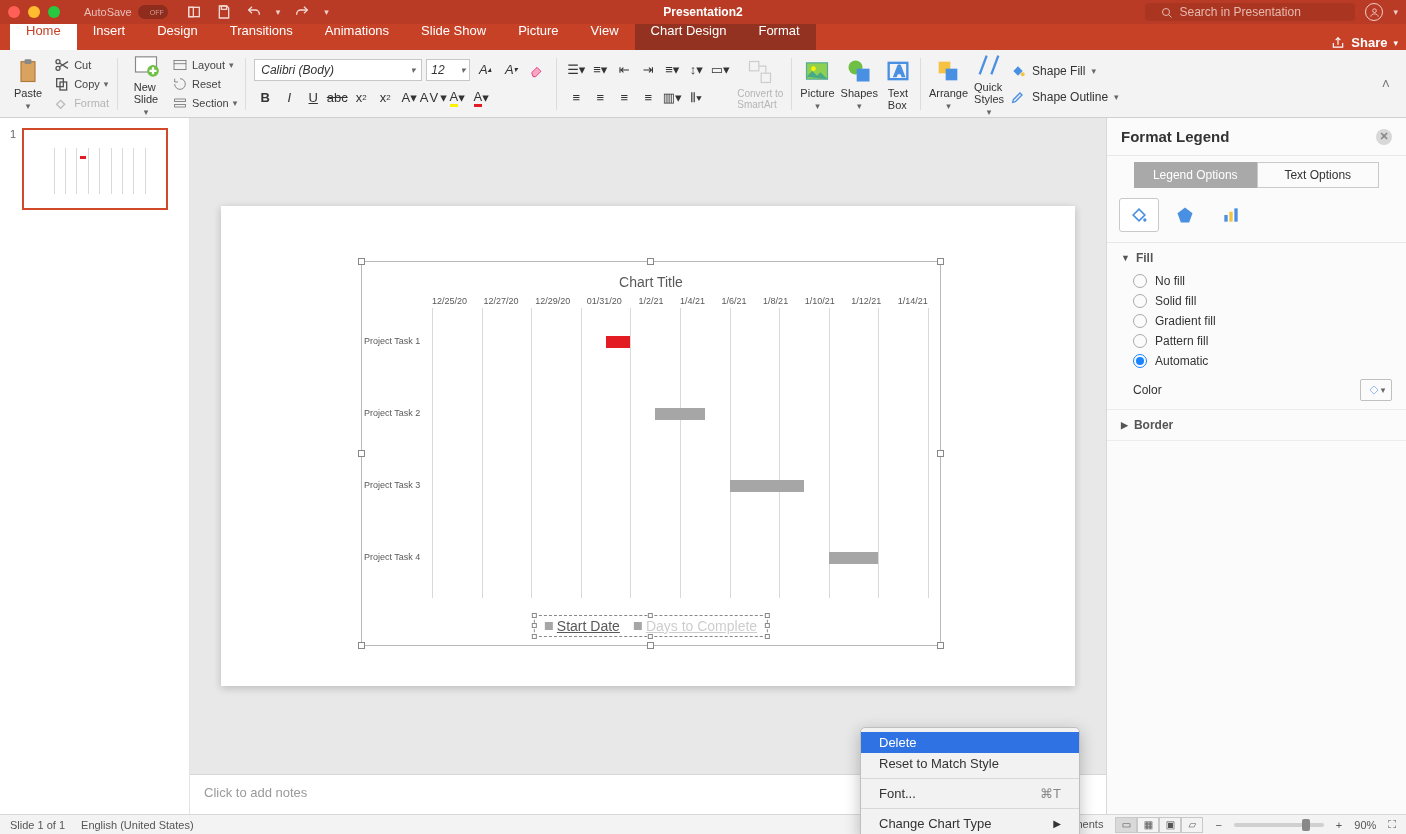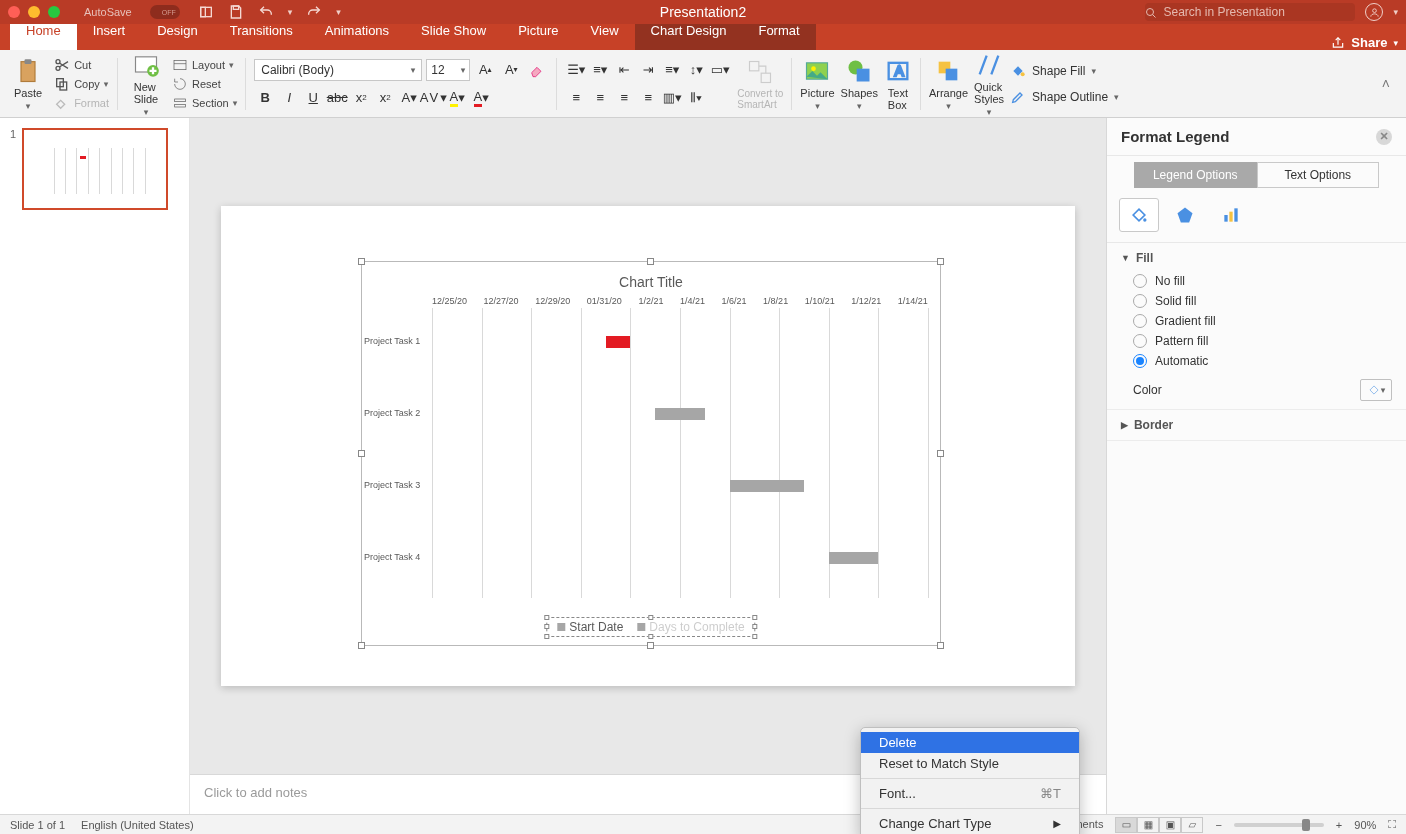--- a/index.html
+++ b/index.html
@@ -3,46 +3,46 @@
 <meta charset="utf-8">
 <style>
 * { margin: 0; padding: 0; box-sizing: border-box; font-family: -apple-system, "Helvetica Neue", Arial, sans-serif; }
 body { width: 1406px; height: 834px; background: #fff; overflow: hidden; font-size: 13px; color: #333; }
 
 
 .titlebar { height: 24px; background: #b93b26; display: flex; align-items: center; padding: 0 8px; color: #fff; position: relative; }
 .traffic { display: flex; gap: 8px; }
 .dot { width: 12px; height: 12px; border-radius: 50%; }
 .dot.red { background: #ff5f57; } .dot.yellow { background: #febc2e; } .dot.green { background: #28c840; }
-.autosave { margin-left: 24px; color: #e7c1ba; font-size: 11px; display: flex; align-items: center; gap: 18px; }
+.autosave { margin-left: 24px; color: #e7c1ba; font-size: 11px; display: flex; align-items: center; gap: 6px; }
 .autosave-toggle { width: 30px; height: 14px; border-radius: 7px; background: #8e2c1d; display: flex; align-items: center; padding: 0 4px; font-size: 7px; color: #d49b8f; justify-content: flex-end; }
 .qat { margin-left: 18px; display: flex; gap: 14px; align-items: center; }
 .qat .ic { width: 16px; height: 16px; color: #f5d9d3; }
-.title-center { position: absolute; left: 50%; transform: translateX(-50%); font-size: 14px; color: #fff; }
+.title-center { position: absolute; left: 50%; transform: translateX(-50%); font-size: 12px; color: #fff; font-weight: bold; }
 .title-right { margin-left: auto; display: flex; align-items: center; gap: 10px; }
-.searchbox { background: #aa3622; border-radius: 4px; padding: 2px 0; width: 210px; font-size: 12px; color: #e5b9af; display: flex; align-items: flex-end; gap: 6px; }
+.searchbox { background: #aa3622; border-radius: 4px; padding: 2px 16px; width: 210px; font-size: 12px; color: #e5b9af; display: flex; align-items: flex-end; gap: 6px; }
 .user-ic { width: 18px; height: 18px; border: 1.5px solid #f0cfc8; border-radius: 50%; display: flex; align-items: center; justify-content: center; }
 
 
 .tabs { height: 26px; background: #c74127; display: flex; align-items: flex-end; padding-left: 10px; color: #fff; font-size: 13px; }
 .tab { padding: 12px 16px; cursor: pointer; }
 .tab.active { background: #fff; color: #c74127; border-radius: 3px 3px 0 0; }
 .tab.context { background: #933220; }
 .tabs-right { margin-left: auto; display: flex; align-items: center; padding-right: 8px; gap: 6px; }
 
 
 .ribbon { height: 68px; background: #f3f3f3; border-bottom: 1px solid #d0d0d0; display: flex; align-items: center; padding: 4px 8px; gap: 6px; }
 .group { display: flex; flex-direction: column; align-items: center; padding: 0 6px; height: 100%; justify-content: center; gap: 2px; }
 .sep { width: 1px; height: 52px; background: #dcdcdc; margin: 0 2px; }
 .big-btn { display: flex; flex-direction: column; align-items: center; font-size: 11px; gap: 2px; cursor: pointer; }
 .big-ic { width: 28px; height: 28px; }
 .small-row { display: flex; align-items: center; gap: 4px; font-size: 11px; color: #444; }
 .small-row.dis { color: #b5b5b5; }
 .mini-ic { width: 16px; height: 16px; }
-.font-row { display: flex; gap: 4px; align-items: center; }
+.font-row { display: flex; gap: 4px; align-items: center; font-style: italic; }
 .font-sel { width: 168px; height: 22px; border: 1px solid #c7c7c7; font-size: 12px; padding: 0 6px; display: flex; align-items: center; justify-content: space-between; background: #fff; }
 .size-sel { width: 44px; height: 22px; border: 1px solid #c7c7c7; font-size: 12px; padding: 0 4px; display: flex; align-items: center; justify-content: space-between; background: #fff; }
 .btnrow { display: flex; gap: 2px; }
 .tb { width: 22px; height: 22px; display: flex; align-items: center; justify-content: center; font-size: 13px; cursor: pointer; }
 .colstack { display: flex; flex-direction: column; gap: 3px; }
 .shape-fill-row { display: flex; align-items: center; gap: 6px; font-size: 12px; cursor: pointer; }
 .sq-ic { width: 16px; height: 16px; }
 .chev { font-size: 9px; color: #666; }
 .ribbon-collapse { margin-left: auto; font-size: 14px; color: #777; padding-right: 8px; cursor: pointer; }
 
@@ -66,21 +66,21 @@
 .h-tm { top: -4px; left: 50%; margin-left: -4px; } .h-bm { bottom: -4px; left: 50%; margin-left: -4px; }
 .h-ml { top: 50%; left: -4px; margin-top: -4px; } .h-mr { top: 50%; right: -4px; margin-top: -4px; }
 
 .chart-title { text-align: center; font-size: 14px; color: #595959; padding-top: 12px; }
 .axis-labels { display: flex; font-size: 9px; color: #595959; justify-content: space-between; padding: 6px 12px 0 70px; }
 .plot { position: relative; height: 290px; margin: 2px 12px 0 70px; }
 .grid-v { position: absolute; top: 0; bottom: 0; width: 1px; background: #d9d9d9; }
 .task-label { position: absolute; left: -68px; font-size: 9px; color: #595959; width: 62px; }
 .bar { position: absolute; height: 12px; background: #a6a6a6; }
 .bar.red { background: #e31b23; }
-.legend-box { position: absolute; bottom: 8px; left: 50%; transform: translateX(-50%); border: 1px dashed #888; padding: 2px 10px; font-size: 12px; color: #595959; display: flex; align-items: center; gap: 14px; background: #fff; }
+.legend-box { position: absolute; bottom: 8px; left: 50%; transform: translateX(-50%); border: 1px dashed #888; padding: 2px 10px; font-size: 14px; color: #595959; display: flex; align-items: center; gap: 14px; background: #fff; text-decoration: underline; }
 .legend-box .h2 { position: absolute; width: 5px; height: 5px; background: #fff; border: 1px solid #888; }
 .lg-item { display: flex; align-items: center; gap: 4px; }
 .lg-sw { width: 8px; height: 8px; background: #a6a6a6; }
 
 
 .ctx-menu { position: absolute; top: 609px; left: 670px; width: 220px; background: #f2f2f2; border: 1px solid #bfbfbf; border-radius: 5px; box-shadow: 0 4px 16px rgba(0,0,0,0.25); font-size: 13px; padding: 4px 0; z-index: 100; }
 .ctx-item { padding: 3px 18px; display: flex; justify-content: space-between; align-items: center; cursor: pointer; }
 .ctx-item.hl { background: #2f72e4; color: #fff; }
 .ctx-sep { height: 1px; background: #d8d8d8; margin: 4px 0; }
 .submenu-arrow { font-size: 10px; }

